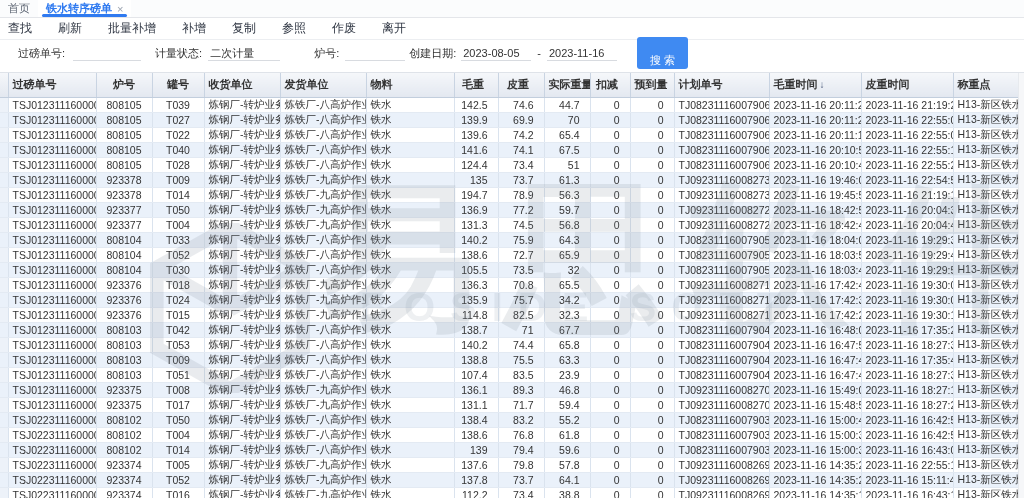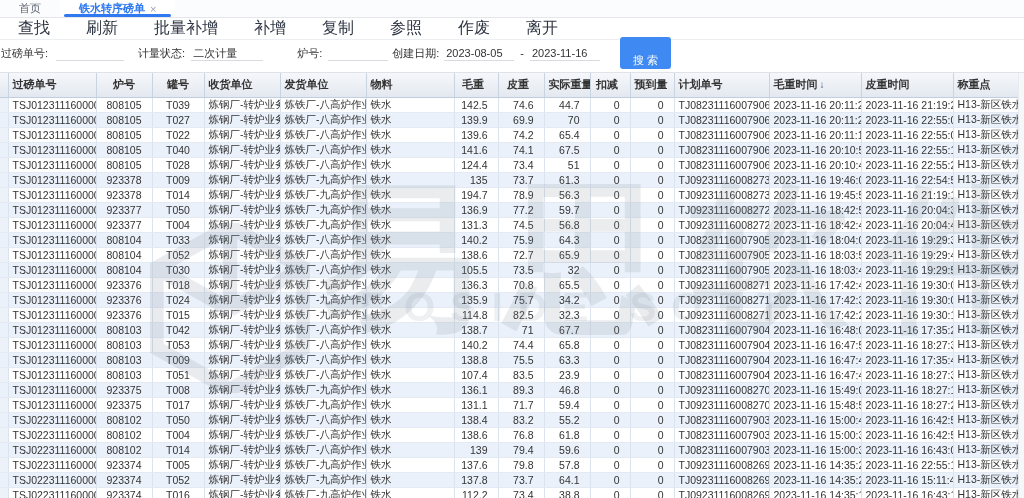--- a/index.html
+++ b/index.html
@@ -2,31 +2,31 @@
 <html><head>
 <meta charset="utf-8">
 <style>
   * { margin:0; padding:0; box-sizing:border-box; }
   html,body { width:1024px; height:498px; overflow:hidden;
     font-family:"Liberation Sans","DejaVu Sans",sans-serif; background:#fff; }
 
   
   .tabbar { height:18px; background:#fbfcfd; border-bottom:1px solid #e4e6ea;
     display:flex; align-items:stretch; }
-  .tab { display:flex; align-items:center; padding:0 19px; font-size:11px;
+  .tab { display:flex; align-items:center; padding:0 8px; font-size:11px;
     color:#5a6270; cursor:pointer; position:relative; }
   .tab.active { color:#2f7af0; font-weight:bold; background:#fff; }
   .tab.active::after { content:""; position:absolute; left:4px; right:4px;
     bottom:0; height:3px; background:#2f7af0; border-radius:2px; }
   .tab .close { color:#9aa3b0; font-weight:normal; margin-left:5px; font-size:11px; }
 
   
   .toolbar { height:22px; background:#fff; border-bottom:1px solid #eceef1;
     display:flex; align-items:center; padding-left:8px; }
-  .tbtn { font-size:16px; color:#2e3542; margin-right:26px; cursor:pointer; white-space:nowrap;margin-left:10px; }
+  .tbtn { font-size:12px; color:#2e3542; margin-right:26px; cursor:pointer; white-space:nowrap; }
 
   
   .filterbar { height:26px; background:#fff; display:flex; align-items:center;
     font-size:11px; color:#333; }
   .flabel { white-space:nowrap; }
   .funder { border-bottom:1px solid #d8dbe0; height:16px; font-size:11px;
     color:#333; display:inline-block; text-align:left; padding:0 2px; line-height:16px; }
   .search-btn { background:#3f8af2; color:#fff; font-size:11px; border:none;
     border-radius:3px; height:19px; padding:16px 13px; margin-left:20px; cursor:pointer; }
 
@@ -77,21 +77,21 @@
     <span class="tbtn">刷新</span>
     <span class="tbtn">批量补增</span>
     <span class="tbtn">补增</span>
     <span class="tbtn">复制</span>
     <span class="tbtn">参照</span>
     <span class="tbtn">作废</span>
     <span class="tbtn">离开</span>
   </div>
 
 <div class="filterbar">
-  <span class="flabel" style="margin-left:1px">过磅单号:</span>
+  <span class="flabel" style="margin-left:18px">过磅单号:</span>
   <span class="funder" style="width:68px; margin-left:8px"></span>
   <span class="flabel" style="margin-left:14px">计量状态:</span>
   <span class="funder" style="width:72px; margin-left:6px">二次计量</span>
   <span class="flabel" style="margin-left:34px">炉号:</span>
   <span class="funder" style="width:60px; margin-left:6px"></span>
   <span class="flabel" style="margin-left:4px">创建日期:</span>
   <span class="funder" style="width:70px; margin-left:5px">2023-08-05</span>
   <span class="flabel" style="margin-left:6px">-</span>
   <span class="funder" style="width:70px; margin-left:6px">2023-11-16</span>
   <button class="search-btn">搜 索</button>

